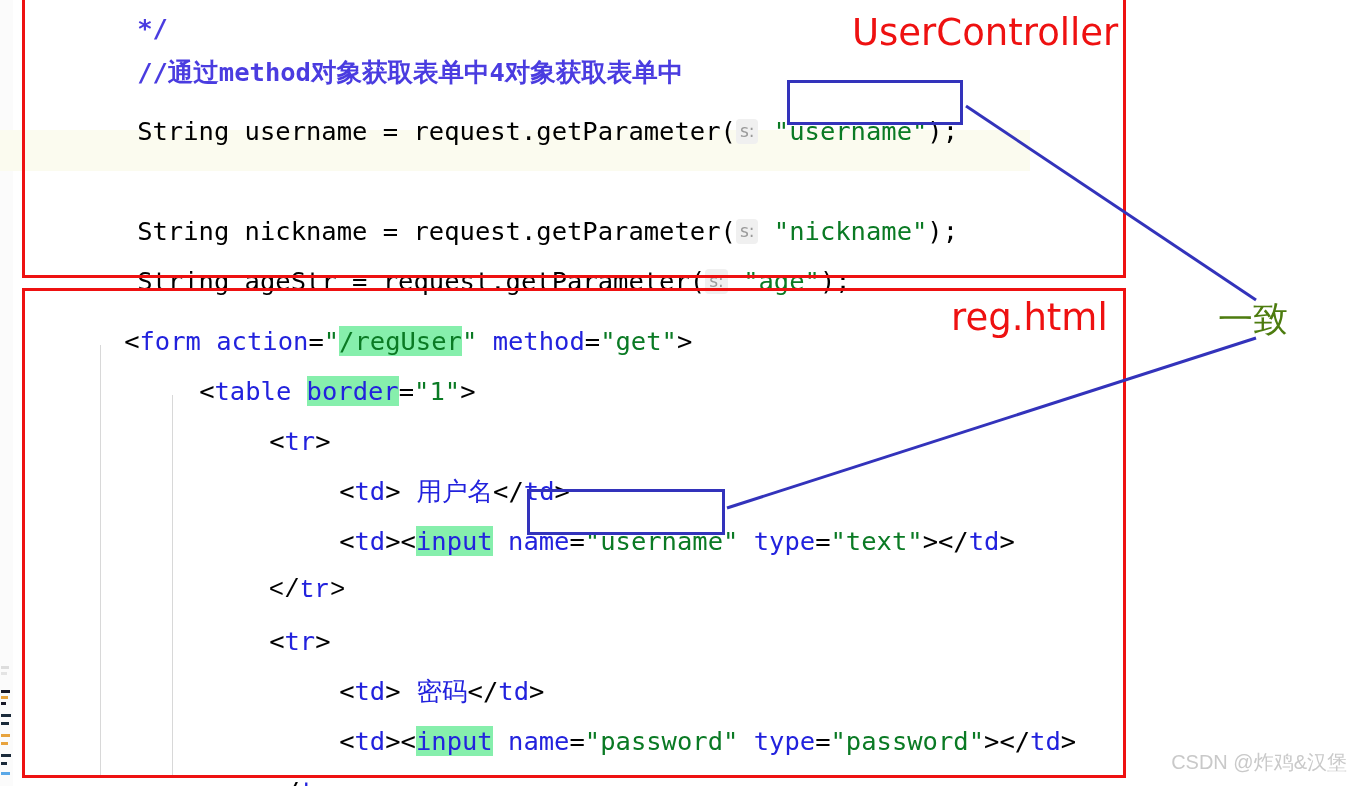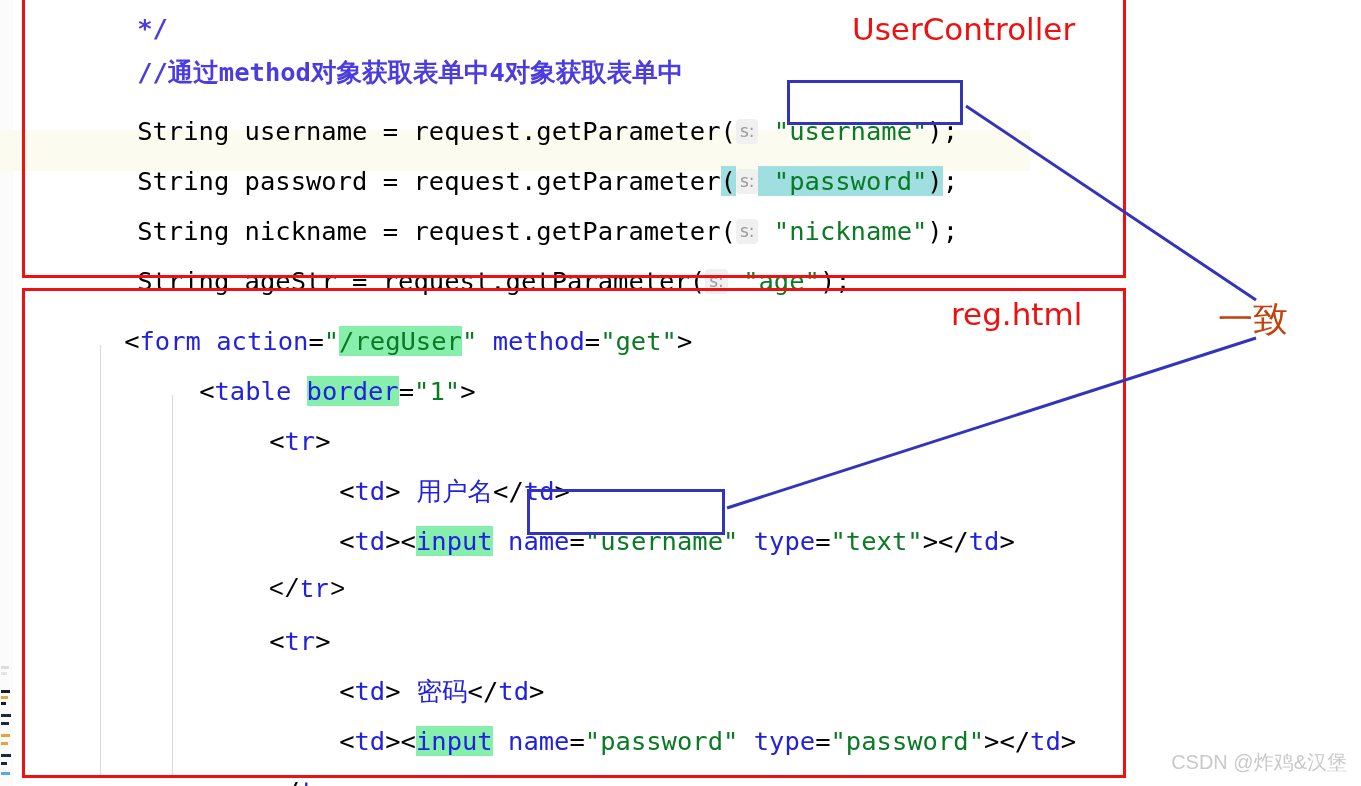--- a/index.html
+++ b/index.html
@@ -47,21 +47,21 @@
   #redbox-html {
     left: 22px; top: 288px;
     width: 1104px; height: 490px;
   }
 
   
   .red-label {
     position: absolute;
     color: #ee1111;
     font-family: "DejaVu Sans", sans-serif;
-    font-size: 31px;
+    font-size: 37px;
     font-weight: 400;
     white-space: nowrap;
   }
   #label-usercontroller { left: 852px; top: 11px; }
   #label-reghtml        { left: 951px; top: 296px; text-align: right; }
 
   
   .codelayer {
     position: absolute;
     left: 0; top: 0;
@@ -125,21 +125,21 @@
   #bluebox-java { left: 787px; top: 80px;  width: 176px; height: 45px; }
   #bluebox-html { left: 527px; top: 489px; width: 198px; height: 46px; }
 
   
   #arrows { position: absolute; left: 0; top: 0; width: 1361px; height: 786px; }
 
   
   #label-yizhi {
     position: absolute;
     left: 1218px; top: 296px;
-    color: #c2410c;
+    color: #4d7c0f;
     font-family: "DejaVu Sans", sans-serif;
     font-size: 35px;
     white-space: nowrap;
   }
 
   
   #watermark {
     position: absolute;
     right: 14px; bottom: 10px;
     color: #c9c9c9;
@@ -177,23 +177,20 @@
     </div>
 
     <div class="line java" style="left:45px; top:27px;">
       <span class="t-cmt">//</span><span class="t-cmt-cn">通过</span><span class="t-cmt">method</span><span class="t-cmt-cn">对象获取表单中</span><span class="t-cmt">4</span><span class="t-cmt-cn">对象获取表单中</span>
     </div>
 
     <div class="line java" style="left:45px; top:86px;">
       <span class="t-plain">String username = request.getParameter(</span><span class="hint">s:</span><span class="t-plain"> </span><span class="t-str">"username"</span><span class="t-plain">);</span>
     </div>
 
-    <div class="line java" style="left:45px; top:136px;">
-      <span class="t-plain">String password = request.getParameter</span><span class="t-plain hl-cyan">(</span><span class="hint">s:</span><span class="t-plain hl-cyan"> </span><span class="t-str hl-cyan">"password"</span><span class="t-plain hl-cyan">)</span><span class="t-plain">;</span>
-    </div>
 
     <div class="line java" style="left:45px; top:236px;">
       <span class="t-plain">String ageStr = request.getParameter(</span><span class="hint">s:</span><span class="t-plain"> </span><span class="t-str">"age"</span><span class="t-plain">);</span>
     </div>
 
     <div class="line java" style="left:45px; top:186px;">
       <span class="t-plain">String nickname = request.getParameter(</span><span class="hint">s:</span><span class="t-plain"> </span><span class="t-str">"nickname"</span><span class="t-plain">);</span>
     </div>
   </div>
 

